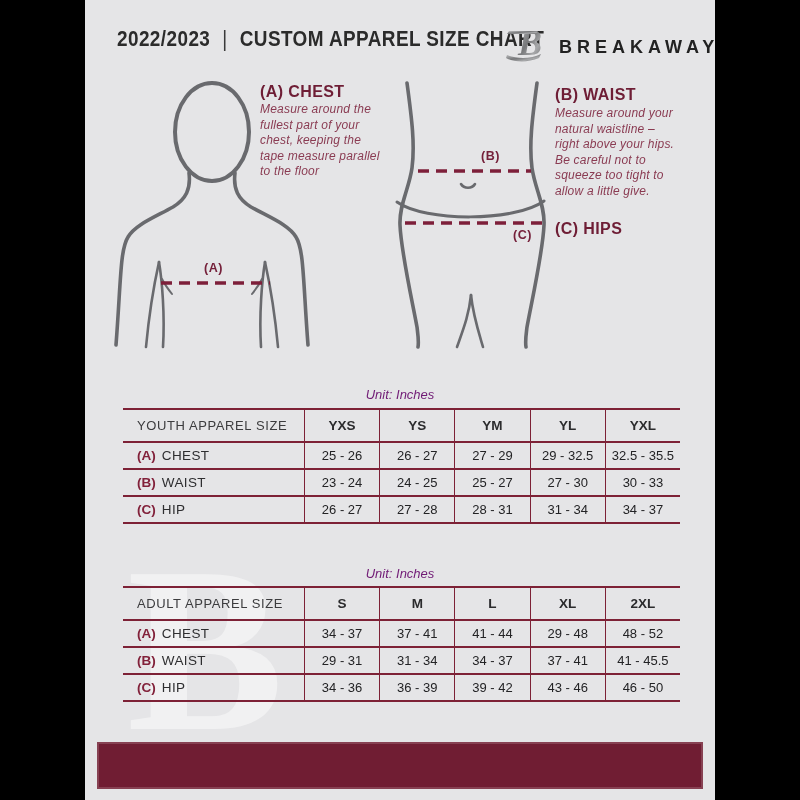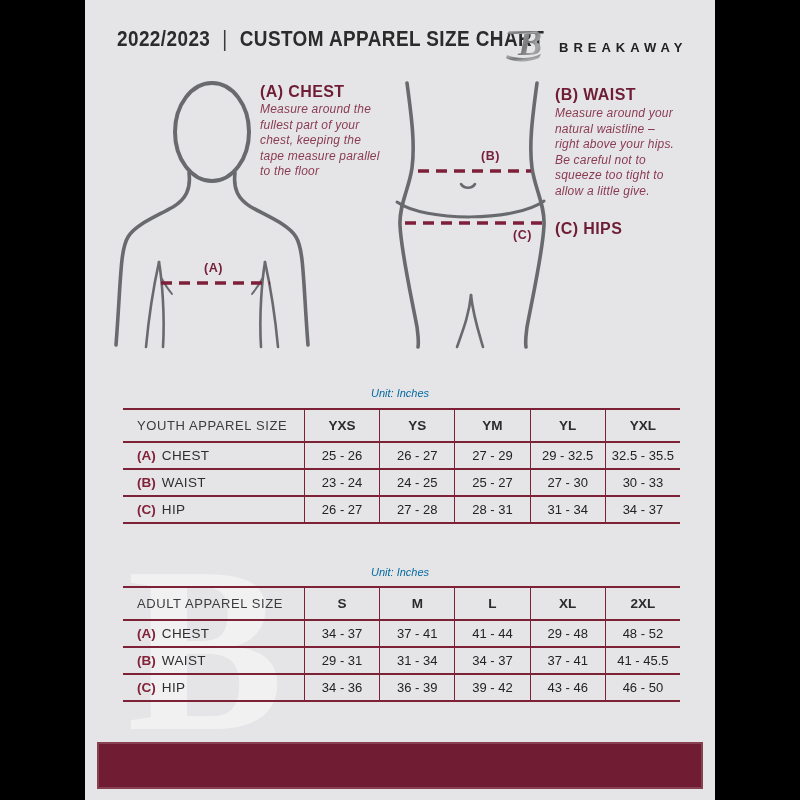--- a/index.html
+++ b/index.html
@@ -10,32 +10,32 @@
   *{margin:0;padding:0;box-sizing:border-box;}
   html,body{width:800px;height:800px;}
   body{background:var(--outside-bg,#000); font-family:"Liberation Sans",sans-serif; position:relative; overflow:hidden;}
   .page{position:absolute; left:85px; top:0; width:630px; height:800px; background:var(--page-bg,#e5e5e7);}
 
   
   .doc-title{position:absolute; left:32px; top:26px; white-space:nowrap; transform:scaleX(.86); transform-origin:left center;
     font-size:22px; font-weight:700; color:#2b2b2b; letter-spacing:.5px;}
   .doc-title .pipe{margin:0 14px; font-weight:400; color:#3a3a3a;}
   .brand{position:absolute; left:420px; top:22px; display:flex; align-items:center;}
-  .brand-name{font-size:13px; font-weight:700; letter-spacing:5px; color:#222; margin-left:8px; margin-top:9px;}
+  .brand-name{font-size:18px; font-weight:700; letter-spacing:5px; color:#222; margin-left:8px; margin-top:9px;}
 
   
   .diagram-svg{position:absolute; left:0; top:75px;}
   .marker{position:absolute; font-size:12.5px; font-weight:700; color:#75203a; letter-spacing:.5px;}
   .guide-heading{position:absolute; font-size:16px; font-weight:700; color:var(--heading-maroon,#6e1d35); letter-spacing:.4px;}
   .guide-body{position:absolute; font-size:12px; font-style:italic; line-height:15.5px; color:var(--body-maroon,#8a3b52);
     white-space:pre-line; letter-spacing:.2px;}
 
   
   .sec-title{position:absolute; width:100%; text-align:center; font-size:14.5px; font-weight:700; color:#303030; letter-spacing:.3px;}
-  .sec-unit{position:absolute; width:100%; text-align:center; font-size:11px; font-style:italic; font-weight:500; color:#0369a1;}
+  .sec-unit{position:absolute; width:100%; text-align:center; font-size:13px; font-style:italic; font-weight:500; color:#701a75;}
 
   
   .size-table{position:absolute; left:38px; width:557px; border-top:2px solid var(--line-maroon,#7d2136); z-index:2;}
   .tr{display:grid; grid-template-columns:181px repeat(5,1fr); border-bottom:2px solid var(--line-maroon,#7d2136); align-items:stretch;}
   .tr.head{height:33px;} .tr.data{height:27px;}
   .cell{display:flex; align-items:center; justify-content:center; font-size:13px; color:#232325;}
   .cell + .cell{border-left:1.5px solid var(--line-maroon,#7d2136);}
   .cell.label{justify-content:flex-start; padding-left:14px;}
   .th{font-weight:700; font-size:13.5px; color:#2b2b2d;}
   .th.label{font-weight:400; font-size:13px; color:#3c3c3e; letter-spacing:.6px;}

